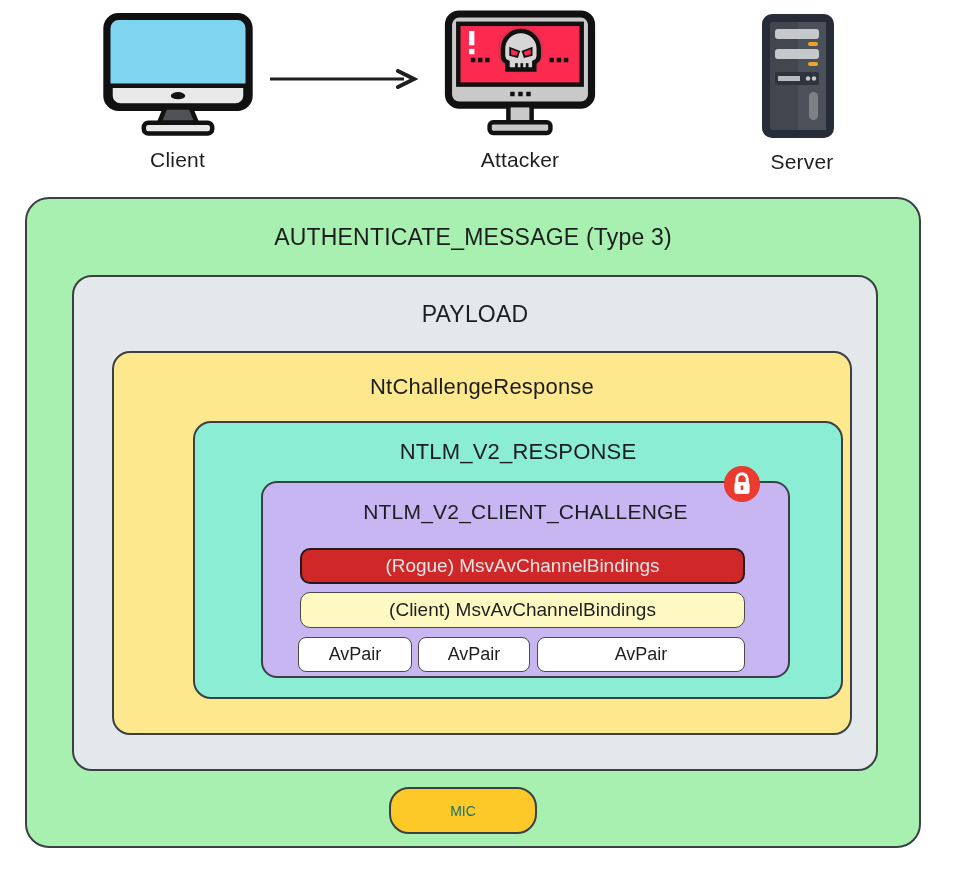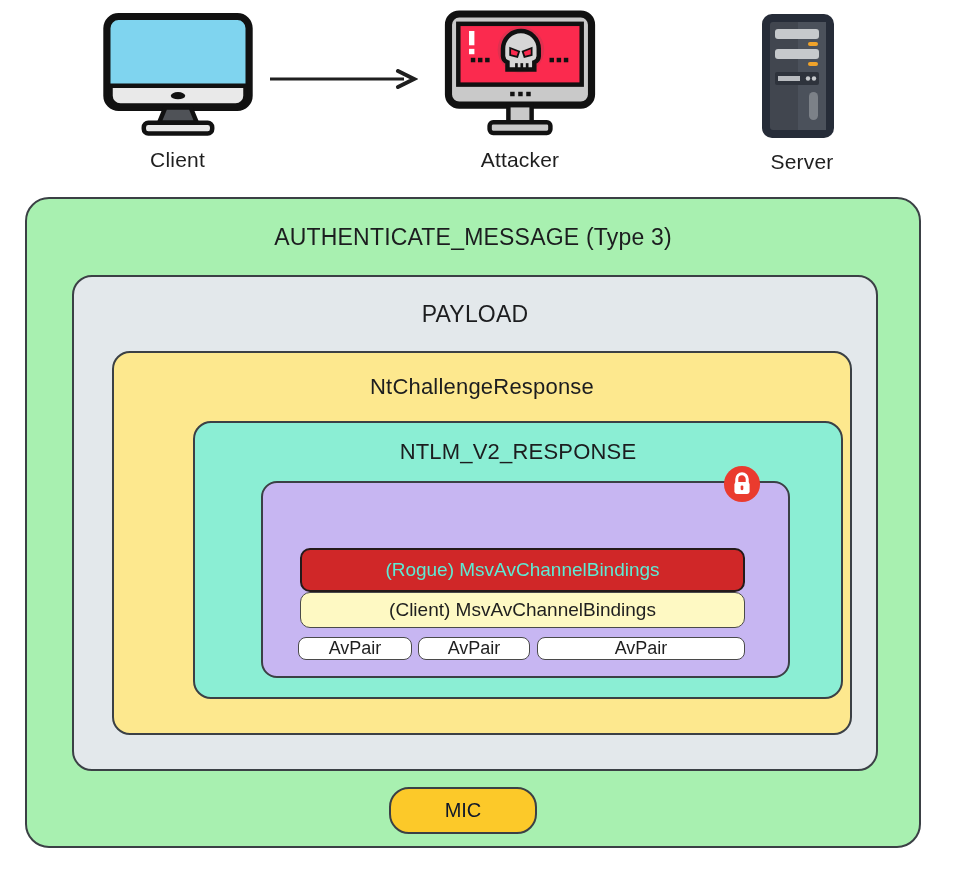--- a/index.html
+++ b/index.html
@@ -16,27 +16,27 @@
   #green-box{left:25px;top:197px;width:896px;height:651px;border-radius:24px;background:#a8f0b0;}
   #green-title{line-height:76px;font-size:23px;}
   #gray-box{left:45px;top:76px;width:806px;height:496px;border-radius:20px;background:#e3e8eb;}
   #gray-title{line-height:74px;font-size:23px;}
   #yellow-box{left:38px;top:74px;width:740px;height:384px;border-radius:18px;background:#fde88e;}
   #yellow-title{line-height:68px;font-size:22px;}
   #teal-box{left:44px;top:68px;width:650px;height:278px;border-radius:18px;background:#8beed4;margin-left:35px;}
   #teal-title{line-height:58px;font-size:22px;}
   #purple-box{left:66px;top:58px;width:529px;height:197px;border-radius:16px;background:#c7b6f2;}
   #purple-title{line-height:58px;font-size:21px;}
-  #rogue-bar{left:37px;top:65px;width:445px;height:44px;border-radius:10px;background:#d02728;border:2px solid #241a1a;font-size:19px;color:#5eead4;}
+  #rogue-bar{left:37px;top:65px;width:445px;height:36px;border-radius:10px;background:#d02728;border:2px solid #241a1a;font-size:19px;color:#e5e5e5;}
   #client-bar{left:37px;top:109px;width:445px;height:36px;border-radius:10px;background:#fef9c3;border:1.5px solid #4a4a4a;font-size:19px;color:#1f1f1f;}
-  .avpair{top:154px;height:23px;border-radius:8px;background:#ffffff;border:1.5px solid #4a4a4a;font-size:18px;color:#1f1f1f;}
+  .avpair{top:154px;height:35px;border-radius:8px;background:#ffffff;border:1.5px solid #4a4a4a;font-size:18px;color:#1f1f1f;}
   #avpair-1{left:35px;width:114px;}
   #avpair-2{left:155px;width:112px;}
   #avpair-3{left:274px;width:208px;}
-  #mic-bar{left:362px;top:588px;width:148px;height:47px;border-radius:20px;background:#fcc929;border:2px solid #3b4045;font-size:20px;color:#0f172a;}
+  #mic-bar{left:362px;top:588px;width:148px;height:47px;border-radius:20px;background:#fcc929;border:2px solid #3b4045;font-size:14px;color:#0f766e;}
   #lock-badge{position:absolute;left:460px;top:-18px;width:38px;height:38px;}
 </style>
 </head>
 <body>
 
 <div id="canvas">
 
   <div class="actor" style="left:95px;top:12px;width:165px;justify-content:center;">
     <span>
       <svg width="160" height="126" viewBox="0 0 170 140">
@@ -126,20 +126,21 @@
 
           <div class="box" id="purple-box">
             <span id="lock-badge">
               <svg width="38" height="38" viewBox="0 0 40 40">
                 <circle cx="20" cy="20" r="19" fill="#ea3b2e"></circle>
                 <path d="M14.5 19 v-4.2 a5.5 5.5 0 0 1 11 0 V19" fill="none" stroke="#ffffff" stroke-width="3.2"></path>
                 <rect x="12" y="18" width="16" height="12.5" rx="2.5" fill="#ffffff"></rect>
                 <rect x="18.6" y="21.5" width="2.8" height="5" rx="1.2" fill="#ea3b2e"></rect>
               </svg>
             </span>
+            <div class="box-title" id="purple-title">NTLM_V2_CLIENT_CHALLENGE</div>
 
             <div class="bar" id="rogue-bar">(Rogue) MsvAvChannelBindings</div>
             <div class="bar" id="client-bar">(Client) MsvAvChannelBindings</div>
             <div class="bar avpair" id="avpair-1">AvPair</div>
             <div class="bar avpair" id="avpair-2">AvPair</div>
             <div class="bar avpair" id="avpair-3">AvPair</div>
           </div>
         </div>
       </div>
     </div>

